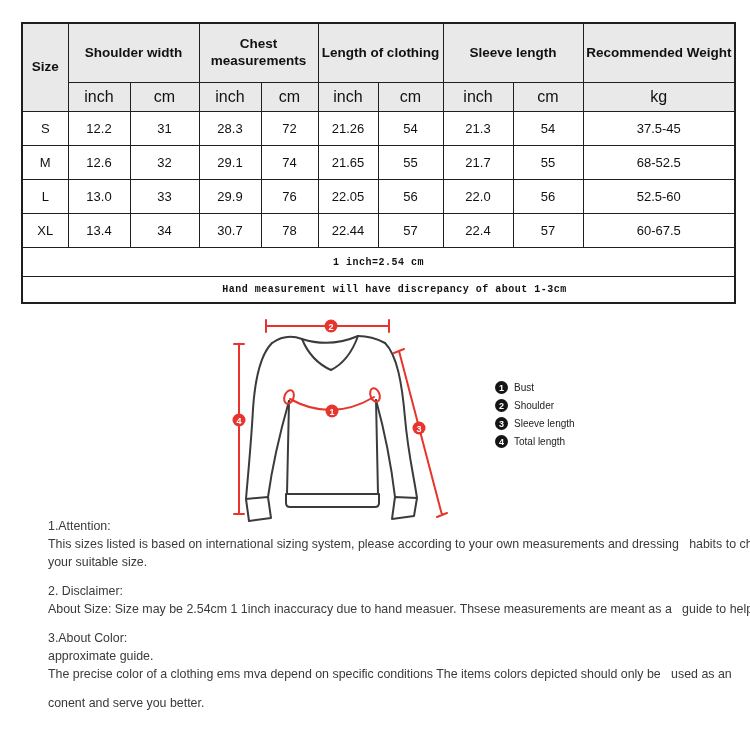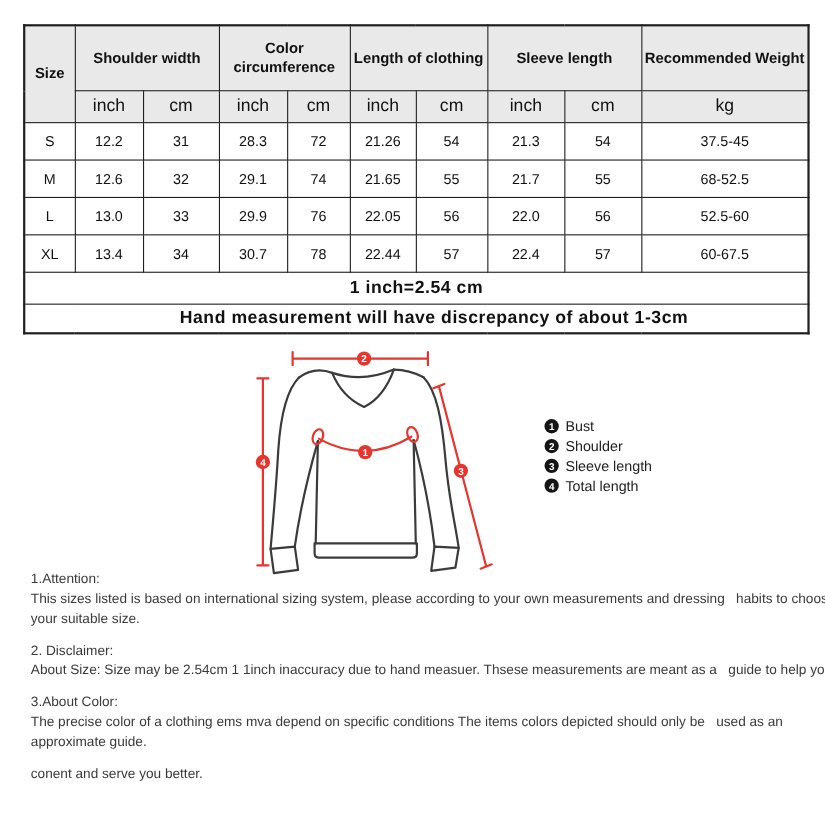--- a/index.html
+++ b/index.html
@@ -11,45 +11,45 @@
     border-collapse:collapse;table-layout:fixed;border:2px solid #1f1f1f;}
   .size-table th,.size-table td{border:1px solid #1f1f1f;text-align:center;vertical-align:middle;
     padding:0;overflow:hidden;}
   .size-table tr.h1 th{height:58px;background:#e9e9e9;font-size:13.5px;font-weight:bold;line-height:1.25;}
   .size-table th.size-h{font-size:14px;}
   .size-table tr.h2 th{height:28px;background:#e9e9e9;font-size:16px;font-weight:normal;}
   .size-table tr.dr td{height:33px;font-size:13px;background:#fff;}
   .size-table td.sz-s,.size-table td.sz-m{font-size:15px;}
   .size-table td.sz-l{font-size:13px;}
   .size-table td.sz-xl{font-size:12px;}
-  .size-table tr.fn td{background:#fff;font-family:Liberation Sans, sans-serif;
-    font-weight:bold;font-size:16px;letter-spacing:0.5px;}
+  .size-table tr.fn td{background:#fff;font-family:Liberation Mono, monospace;
+    font-weight:bold;font-size:10px;letter-spacing:0.5px;}
   .size-table tr.fn1 td{height:28px;}
   .size-table tr.fn2 td{height:25px;padding-left:32px;}
 
   
   #diagram{position:absolute;left:210px;top:303px;width:290px;height:235px;}
   .sweater{stroke:#3b3b3b;stroke-width:2;fill:none;stroke-linecap:round;stroke-linejoin:round;}
   .meas{stroke:#e7342c;stroke-width:2;fill:none;stroke-linecap:round;}
   .mdot{fill:#e7342c;stroke:none;}
   .mnum{fill:#ffffff;font-family:"Liberation Sans",sans-serif;font-size:9px;font-weight:bold;
     text-anchor:middle;}
 
   
   #legend{position:absolute;left:495px;top:381px;display:flex;flex-direction:column;gap:5px;}
   .leg-item{display:flex;align-items:center;gap:6px;height:13px;}
   .leg-dot{width:13px;height:13px;border-radius:50%;background:#151515;color:#fff;
     font-size:9px;font-weight:bold;display:flex;align-items:center;justify-content:center;flex:0 0 13px;}
-  .leg-label{font-size:13px;color:#222;}
+  .leg-label{font-size:10px;color:#222;}
 
   
   #notes{position:absolute;left:28px;top:517px;width:712px;font-size:12.4px;line-height:18px;
     color:#3a3a3a;}
   .note{margin-bottom:11px;}
-  .note div{white-space:pre;}
+  .note div{white-space:pre;margin-left:20px;}
 </style>
 </head>
 <body>
 
 <div id="sheet">
 
   <table class="size-table">
     <colgroup>
       <col style="width:46px">
         <col style="width:62px">
@@ -59,21 +59,21 @@
         <col style="width:60px">
       <col style="width:65px">
         <col style="width:70px">
         <col style="width:70px">
       <col style="width:152px">
     </colgroup>
     <tbody>
       <tr class="h1">
         <th rowspan="2" class="size-h">Size</th>
         <th colspan="2">Shoulder width</th>
-        <th colspan="2">Color circumference</th>
+        <th colspan="2">Chest measurements</th>
         <th colspan="2">Length of clothing</th>
         <th colspan="2">Sleeve length</th>
         <th>Recommended Weight</th>
       </tr>
       <tr class="h2">
         <th>inch</th>
         <th>cm</th>
         <th>inch</th>
         <th>cm</th>
         <th>inch</th>
@@ -218,21 +218,21 @@
       <div>1.Attention:</div>
       <div>This sizes listed is based on international sizing system, please according to your own measurements and dressing   habits to choose</div>
       <div>your suitable size.</div>
     </div>
     <div class="note">
       <div>2. Disclaimer:</div>
       <div>About Size: Size may be 2.54cm 1 1inch inaccuracy due to hand measuer. Thsese measurements are meant as a   guide to help you</div>
     </div>
     <div class="note">
       <div>3.About Color:</div>
+      <div>approximate guide.</div>
       <div>The precise color of a clothing ems mva depend on specific conditions The items colors depicted should only be   used as an</div>
-      <div>approximate guide.</div>
     </div>
     <div class="note">
       <div>conent and serve you better.</div>
     </div>
   </div>
 
 </div>
 
 </body></html>

